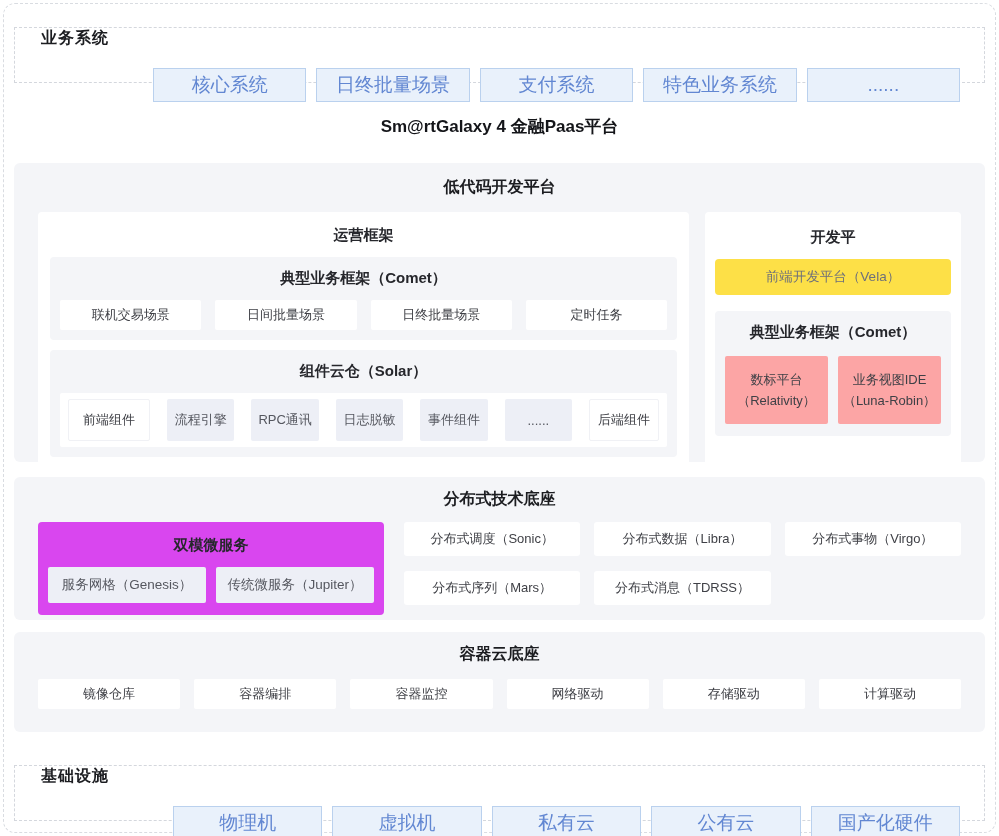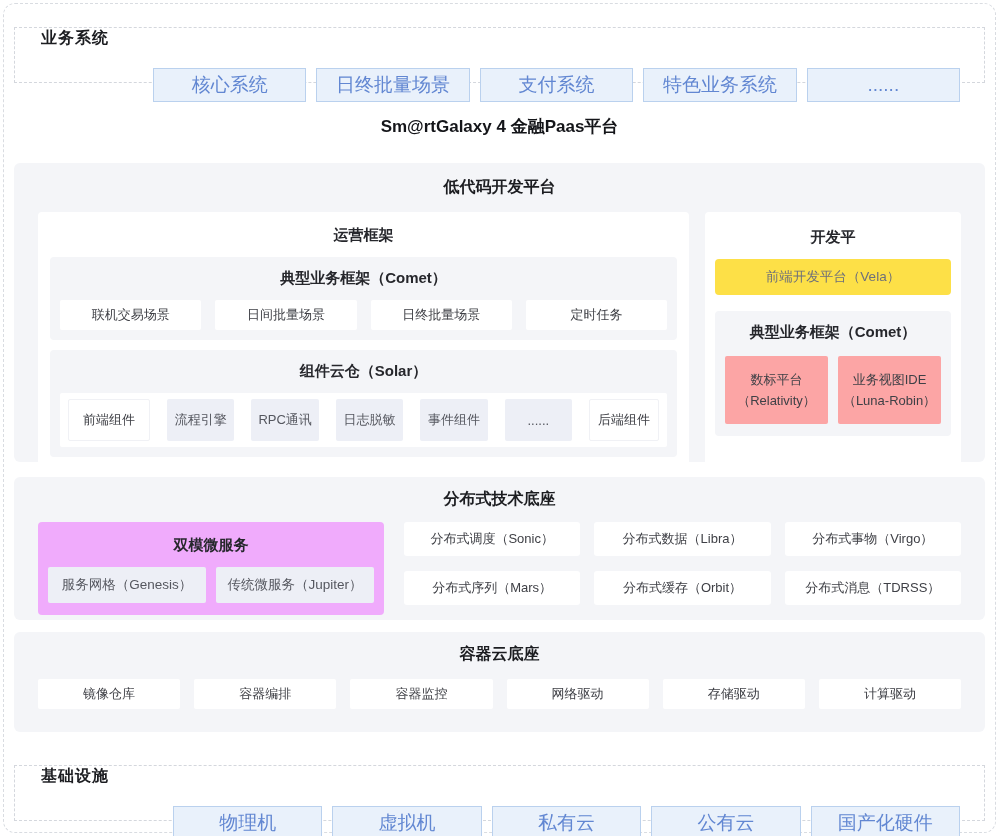--- a/index.html
+++ b/index.html
@@ -44,21 +44,21 @@
               display:flex; align-items:center; justify-content:center; margin-bottom:16px; }
   .dev-comet { background:#f4f5f8; border-radius:4px; padding:10px 10px 12px; }
   .dev-comet .sub-title { margin:2px 0 14px; }
   .dev-boxes { display:flex; gap:10px; }
   .dev-box { flex:1; background:#fca5a5; height:68px; border-radius:2px; display:flex; flex-direction:column;
              align-items:center; justify-content:center; font-size:13px; color:#3f4046; line-height:21px; }
 
   
   .distributed { margin-top:15px; height:143px; padding:12px 24px 14px; }
   .dist-body { display:flex; gap:20px; margin-top:12px; }
-  .dual { width:346px; flex:none; background:#f0abfc; border-radius:4px; padding:6px 10px 12px; }
+  .dual { width:346px; flex:none; background:#d946ef; border-radius:4px; padding:6px 10px 12px; }
   .dual-title { margin:8px 0 12px; }
   .dual-row { display:flex; gap:10px; }
   .lav-item { flex:1; height:36px; background:#edeff6; color:#55575f; font-size:13.5px; border-radius:2px;
               display:flex; align-items:center; justify-content:center; }
   .dist-grid { flex:1; display:grid; grid-template-columns:repeat(3,1fr); gap:15px 14px; align-content:start; }
   .dist-item { background:#fff; height:34px; font-size:13px; color:#3f4046; border-radius:3px;
                display:flex; align-items:center; justify-content:center; }
 
   
   .container-sec { margin-top:12px; height:100px; padding:12px 24px 14px; }
@@ -146,21 +146,20 @@
           <div class="dual-row">
             <div class="lav-item">服务网格（Genesis）</div>
             <div class="lav-item">传统微服务（Jupiter）</div>
           </div>
         </div>
         <div class="dist-grid">
           <div class="dist-item">分布式调度（Sonic）</div>
           <div class="dist-item">分布式数据（Libra）</div>
           <div class="dist-item">分布式事物（Virgo）</div>
           <div class="dist-item">分布式序列（Mars）</div>
-          <div class="dist-item">分布式缓存（Orbit）</div>
           <div class="dist-item">分布式消息（TDRSS）</div>
         </div>
       </div>
     </div>
 
     <div class="gray-panel container-sec">
       <div class="panel-title">容器云底座</div>
       <div class="items-row">
         <div class="white-item">镜像仓库</div>
         <div class="white-item">容器编排</div>

